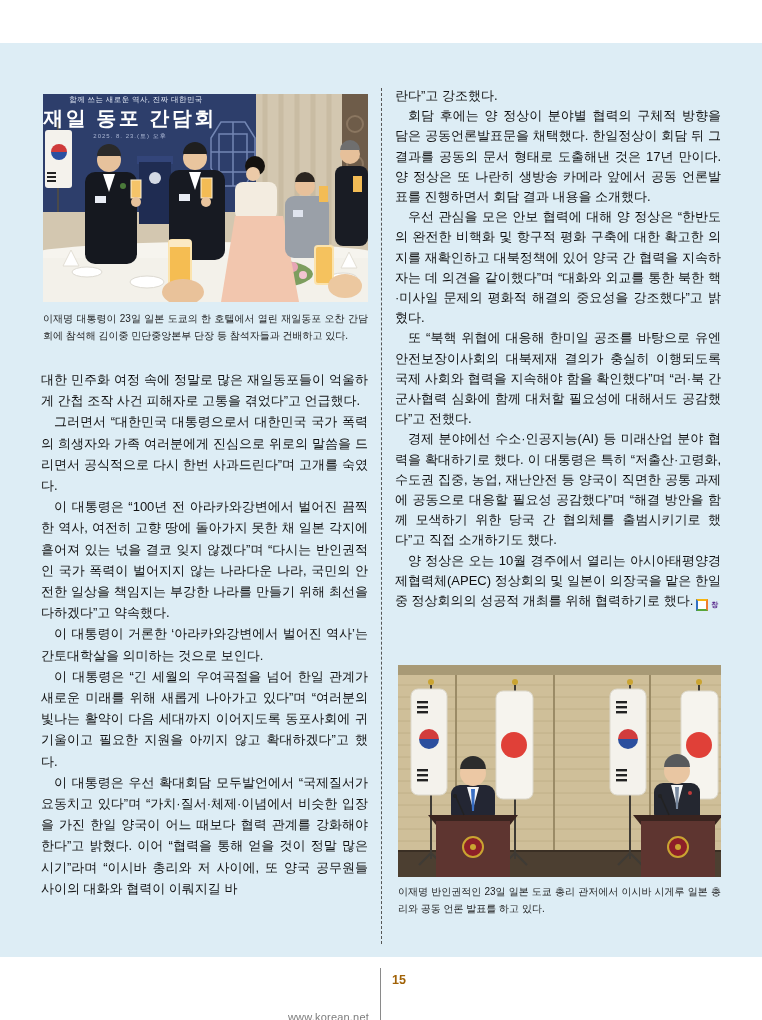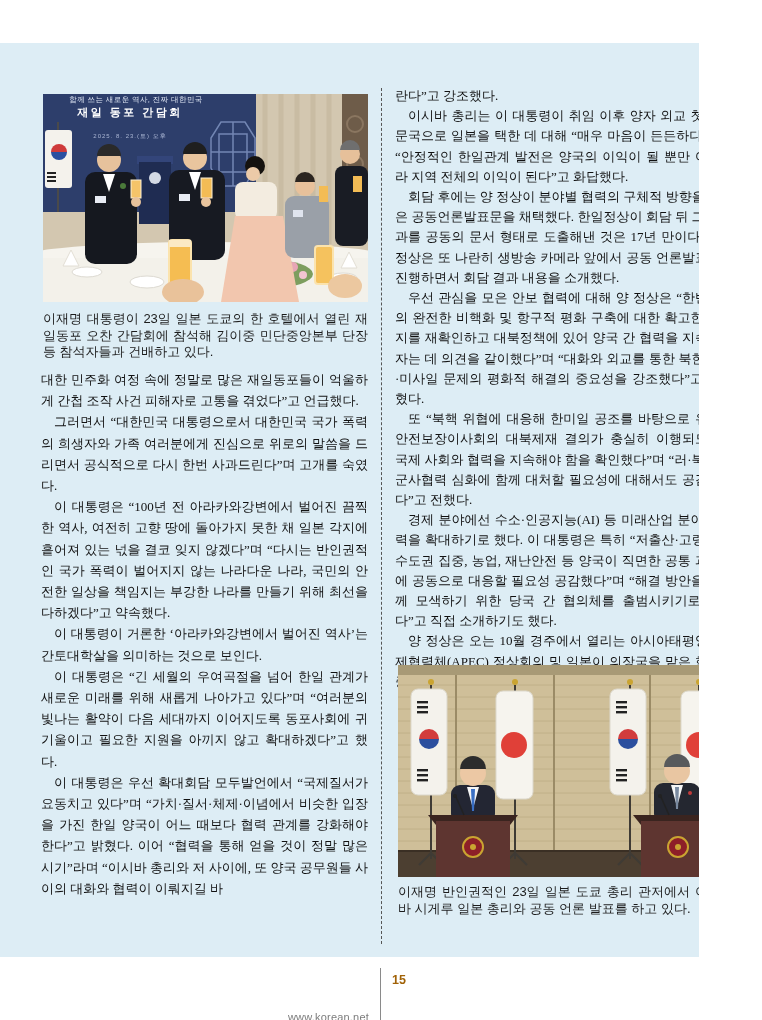--- a/index.html
+++ b/index.html
@@ -1,38 +1,38 @@
 <!DOCTYPE html>
 <html><head>
 <meta charset="utf-8">
 <style>
   * { margin:0; padding:0; box-sizing:border-box; }
   html,body { background:#ffffff; }
-  .page { position:relative; width:699px; height:1020px; background:#ffffff;
+  .page { position:relative; width:762px; height:1020px; background:#ffffff;
           font-family:"Liberation Sans","DejaVu Sans",sans-serif; overflow:hidden; }
   .band { position:absolute; left:0; top:43px; width:762px; height:914px; background:#ddedf5; }
 
   
   .photo1 { position:absolute; left:43px; top:94px; width:325px; height:208px; overflow:hidden; }
   .photo1 svg { display:block; }
   .p1-overlay { position:absolute; inset:0; pointer-events:none; }
   .banner-top   { position:absolute; left:8px;  top:1px;  width:170px; text-align:center;
                   font-size:7.5px; color:#dde4f2; letter-spacing:.4px; white-space:nowrap; }
   .banner-title { position:absolute; left:-8px; top:11px; width:190px; text-align:center;
-                  font-size:11px; font-weight:bold; color:#ffffff; letter-spacing:2.5px; white-space:nowrap; }
+                  font-size:20px; font-weight:bold; color:#ffffff; letter-spacing:2.5px; white-space:nowrap; }
   .banner-date  { position:absolute; left:-8px; top:38px; width:190px; text-align:center;
                   font-size:6px; color:#a9b5d3; letter-spacing:1px; white-space:nowrap; }
 
-  .caption { font-size:13px; line-height:16.5px; color:#1c1c1c; text-align:justify; font-weight:500; }
+  .caption { font-size:10px; line-height:16.5px; color:#1c1c1c; text-align:justify; font-weight:500; }
   .caption1 { position:absolute; left:43px; top:311px; width:325px; }
   .caption2 { position:absolute; left:398px; top:884px; width:323px; }
 
   
   .col { position:absolute; font-size:13px; color:#111; text-align:justify;
-         word-break:break-all;font-family:Liberation Serif, serif; }
+         word-break:break-all; }
   .col p { margin:0; text-indent:13px; }
   .col p:first-child { text-indent:0; }
   .leftcol  { left:41px;  top:369px; width:327px; line-height:21.2px; }
   .rightcol { left:395px; top:86px;  width:326px; line-height:20.2px; }
 
   .divider { position:absolute; left:381px; top:88px; height:856px; width:0;
              border-left:1px dashed #555; }
 
   .endmark { display:inline-block; width:12px; height:12px; background:#fff;
              border-style:solid; border-width:2px;
@@ -187,21 +187,20 @@
     <p>이 대통령은 “100년 전 아라카와강변에서 벌어진 끔찍한 역사, 여전히 고향 땅에 돌아가지 못한 채 일본 각지에 흩어져 있는 넋을 결코 잊지 않겠다”며 “다시는 반인권적인 국가 폭력이 벌어지지 않는 나라다운 나라, 국민의 안전한 일상을 책임지는 부강한 나라를 만들기 위해 최선을 다하겠다”고 약속했다.</p>
     <p>이 대통령이 거론한 ‘아라카와강변에서 벌어진 역사’는 간토대학살을 의미하는 것으로 보인다.</p>
     <p>이 대통령은 “긴 세월의 우여곡절을 넘어 한일 관계가 새로운 미래를 위해 새롭게 나아가고 있다”며 “여러분의 빛나는 활약이 다음 세대까지 이어지도록 동포사회에 귀 기울이고 필요한 지원을 아끼지 않고 확대하겠다”고 했다.</p>
     <p>이 대통령은 우선 확대회담 모두발언에서 “국제질서가 요동치고 있다”며 “가치·질서·체제·이념에서 비슷한 입장을 가진 한일 양국이 어느 때보다 협력 관계를 강화해야 한다”고 밝혔다. 이어 “협력을 통해 얻을 것이 정말 많은 시기”라며 “이시바 총리와 저 사이에, 또 양국 공무원들 사이의 대화와 협력이 이뤄지길 바</p>
   </div>
 
   <div class="divider"></div>
 
   <div class="col rightcol">
     <p>란다”고 강조했다.</p>
-    <p>이시바 총리는 이 대통령이 취임 이후 양자 외교 첫 방문국으로 일본을 택한 데 대해 “매우 마음이 든든하다”며 “안정적인 한일관계 발전은 양국의 이익이 될 뿐만 아니라 지역 전체의 이익이 된다”고 화답했다.</p>
     <p>회담 후에는 양 정상이 분야별 협력의 구체적 방향을 담은 공동언론발표문을 채택했다. 한일정상이 회담 뒤 그 결과를 공동의 문서 형태로 도출해낸 것은 17년 만이다. 양 정상은 또 나란히 생방송 카메라 앞에서 공동 언론발표를 진행하면서 회담 결과 내용을 소개했다.</p>
     <p>우선 관심을 모은 안보 협력에 대해 양 정상은 “한반도의 완전한 비핵화 및 항구적 평화 구축에 대한 확고한 의지를 재확인하고 대북정책에 있어 양국 간 협력을 지속하자는 데 의견을 같이했다”며 “대화와 외교를 통한 북한 핵·미사일 문제의 평화적 해결의 중요성을 강조했다”고 밝혔다.</p>
     <p>또 “북핵 위협에 대응해 한미일 공조를 바탕으로 유엔 안전보장이사회의 대북제재 결의가 충실히 이행되도록 국제 사회와 협력을 지속해야 함을 확인했다”며 “러·북 간 군사협력 심화에 함께 대처할 필요성에 대해서도 공감했다”고 전했다.</p>
     <p>경제 분야에선 수소·인공지능(AI) 등 미래산업 분야 협력을 확대하기로 했다. 이 대통령은 특히 “저출산·고령화, 수도권 집중, 농업, 재난안전 등 양국이 직면한 공통 과제에 공동으로 대응할 필요성 공감했다”며 “해결 방안을 함께 모색하기 위한 당국 간 협의체를 출범시키기로 했다”고 직접 소개하기도 했다.</p>
     <p><span>양 정상은 오는 10월 경주에서 열리는 아시아태평양경제협력체(APEC) 정상회의 및 일본이 의장국을 맡은 한일중 정상회의의 성공적 개최를 위해 협력하기로 했다.</span><span class="endmark">창</span></p>
   </div>
 
   <div class="photo2">
     <svg viewBox="0 0 323 212" width="323" height="212">
 

